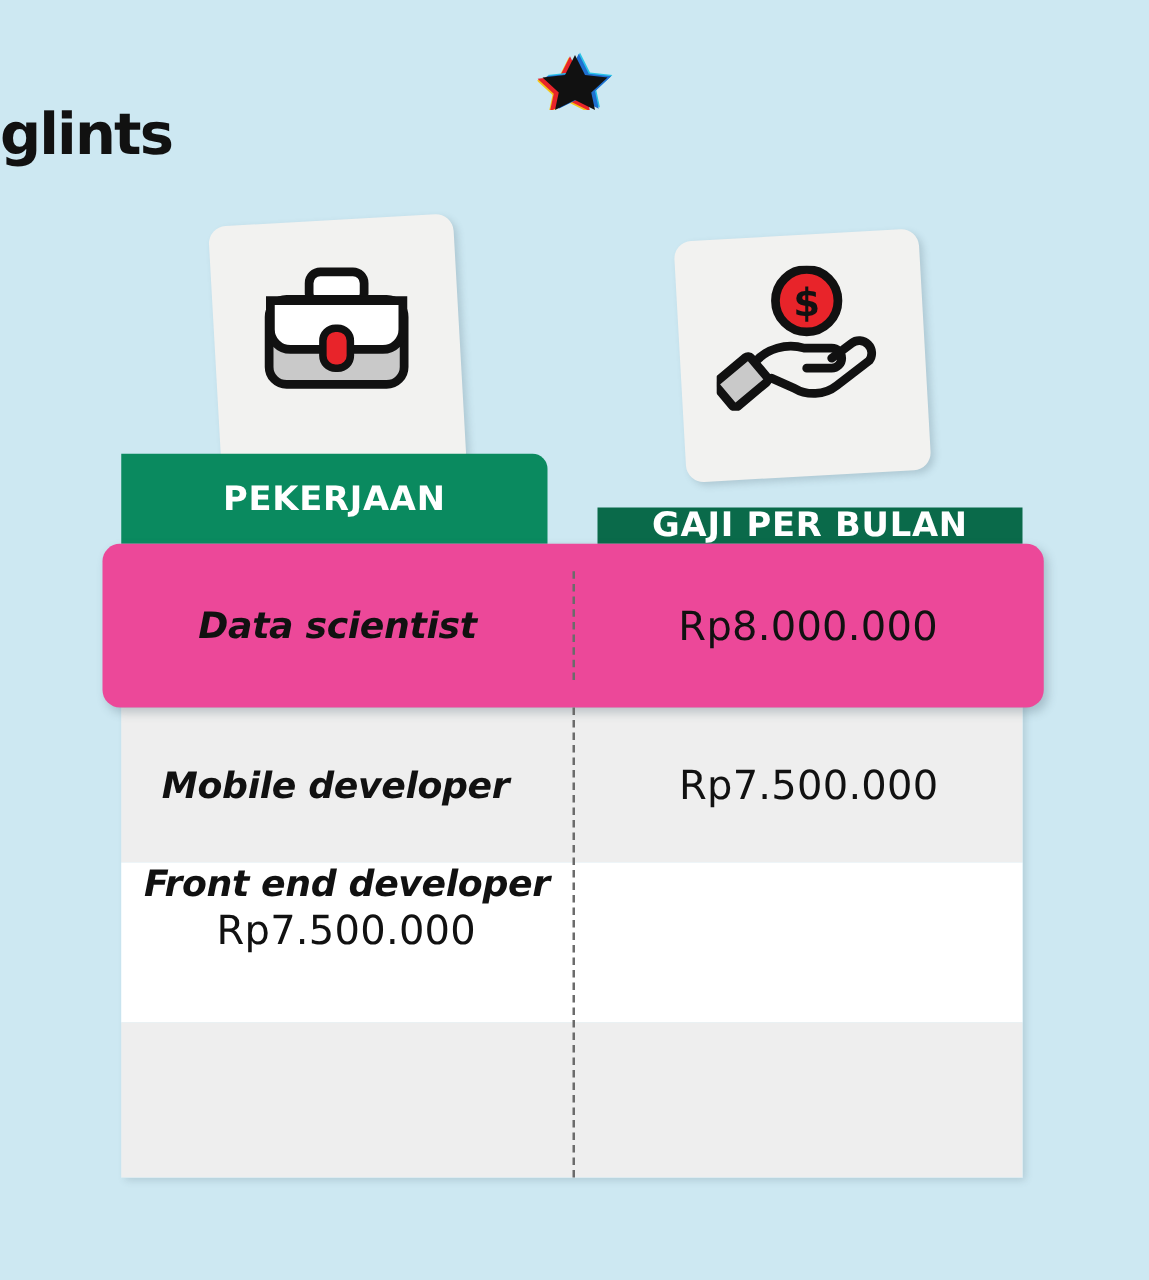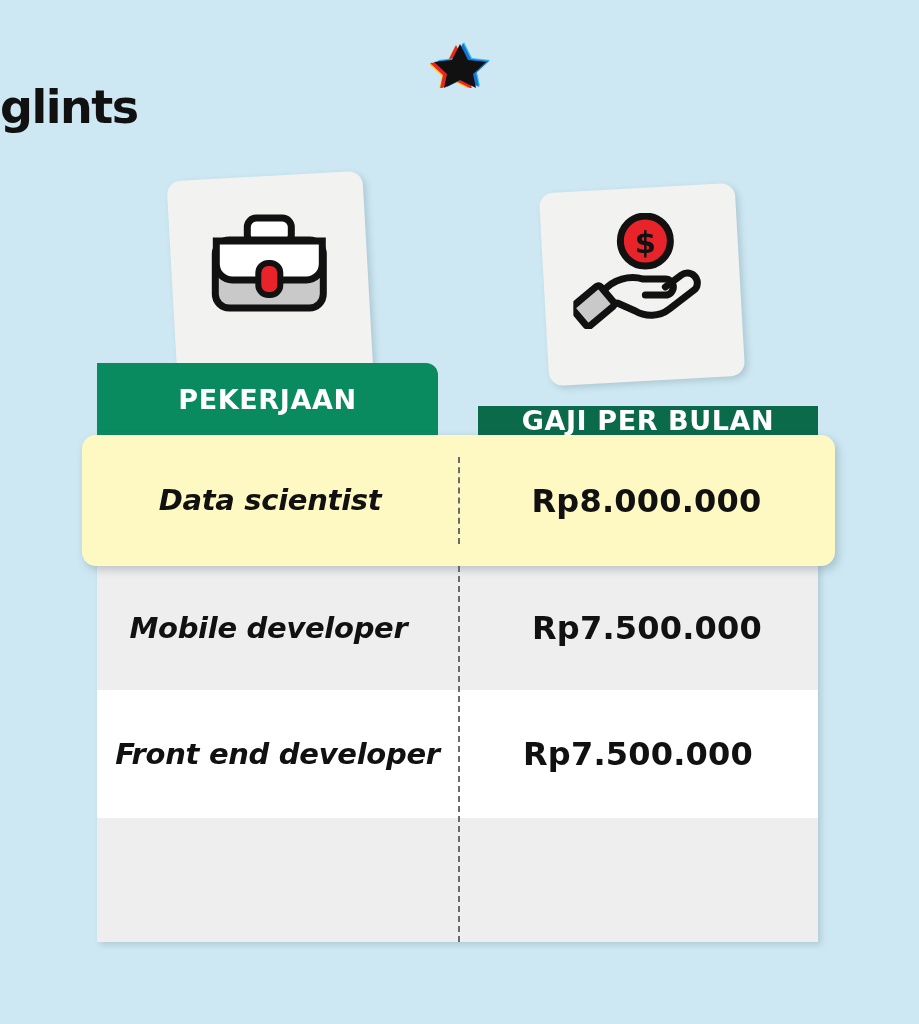--- a/index.html
+++ b/index.html
@@ -126,40 +126,40 @@
     font-weight: 700;
     font-style: italic;
     font-size: 29px;
     color: #111111;
     line-height: 1.2;
     letter-spacing: -0.3px;
   }
   .cell-salary {
     width: 360px;
     font-family: "DejaVu Sans", sans-serif;
-    font-weight: 700;
+    font-weight: 400;
     font-size: 32px;
     color: #111111;
     letter-spacing: 0.2px;
   }
 
   
   .row-plain { height: 124px; }
   .row-plain.alt   { background: #eeeeee; gap: 36px; }
   .row-plain.plain { background: #ffffff; }
-  .row-tall { height: 128px; }
+  .row-tall { height: 128px; flex-direction: column; }
 
   
   .row-highlight {
     position: absolute;
     left: -15px;
     top: 0;
     width: 753px;
     height: 131px;
-    background: #fef9c3;
+    background: #ec4899;
     border-radius: 14px;
     box-shadow: 3px 4px 8px rgba(70,90,105,0.28);
     z-index: 5;
     display: flex;
     align-items: stretch;
   }
   .row-highlight .cell-job { width: 376px; }
   .row-highlight .cell-salary { width: 377px; }
 
   

